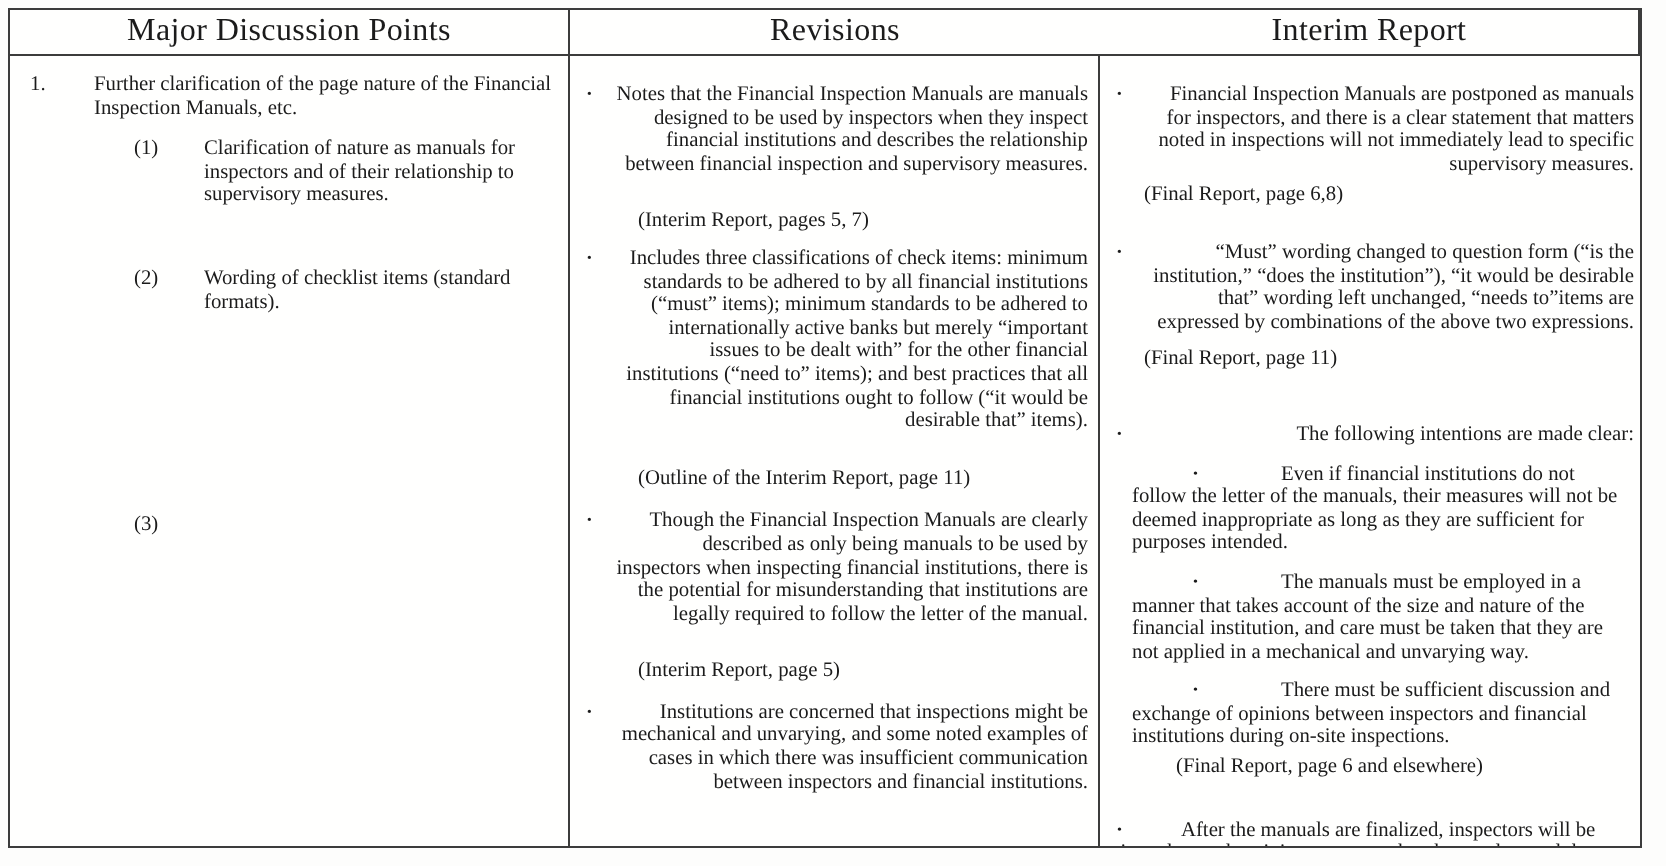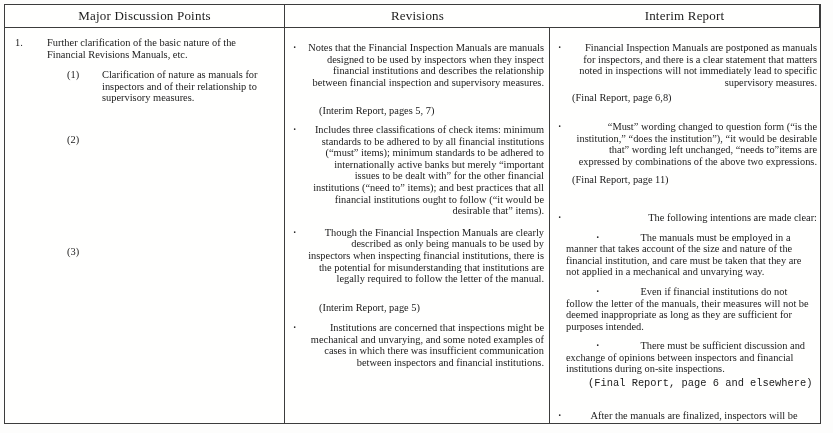--- a/index.html
+++ b/index.html
@@ -30,21 +30,21 @@
     background: #fffffe;
     display: grid;
     grid-template-columns: 280px 265px 1fr;
     grid-template-rows: 23px 1fr;
   }
   .hcell {
     border-bottom: 1.2px solid #3c3c3c;
     display: flex;
     align-items: center;
     justify-content: center;
-    font-size: 13px;
+    font-size: 16px;
     letter-spacing: 0.2px;
     box-sizing: border-box;
     overflow: hidden;
   }
   .rb { border-right: 1.2px solid #3c3c3c; }
   .bcell {
     box-sizing: border-box;
     overflow: hidden;
     font-size: 10.4px;
     line-height: 11.6px;
@@ -77,21 +77,21 @@
   .c2 .b1 { margin-top: 7px; }
   .c2 .b2 { margin-top: 10px; }
   .c2 .b3 { margin-top: 9px; }
   
   .c3 .cite.c-0 { margin: 4px 0 2px 14px; }
   .c3 .b1 { margin-top: 17px; }
   .c3 .cite.c-1 { margin: 7px 0 0 14px; }
   .c3 .b2 { margin-top: 26px; }
   .sub { margin: 8px 0 0 8px; }
   .sub .sdot { font-weight: bold; margin-left: 30px; margin-right: 41px; }
-  .cite.c-sub { margin: 3px 0 0 30px; font-family: Liberation Mono, monospace; }
+  .cite.c-sub { margin: 3px 0 0 30px; }
   .b4 { margin-top: 20px; margin-left: -3px; }
   .b4 .sdot { font-weight: bold; margin-left: 3px; margin-right: 29px; }
 </style>
 </head>
 <body>
 
 <div class="doc">
   <div class="doc-table">
 
     <div class="hcell rb">
@@ -100,45 +100,47 @@
     <div class="hcell">
       <span>Revisions</span>
     </div>
     <div class="hcell rb">
       <span>Interim Report</span>
     </div>
 
     <div class="bcell c1 rb">
       <div class="row1">
         <span class="num1">1.</span>
-        <span class="ttl">Further clarification of the basic nature of the Financial Revisions Manuals, etc.</span>
+        <span class="ttl">Further clarification of the page nature of the Financial Inspection Manuals, etc.</span>
       </div>
       <div class="subitem i1">
         <span class="subnum">(1)</span>
         <span class="subtext">Clarification of nature as manuals for inspectors and of their relationship to supervisory measures.</span>
       </div>
       <div class="subitem i2">
         <span class="subnum">(2)</span>
+        <span class="subtext">Wording of checklist items (standard formats).</span>
       </div>
       <div class="subitem i3">
         <span class="subnum">(3)</span>
       </div>
     </div>
 
     <div class="bcell c2 rb">
       <div class="bullet b0">
         <span class="dot">·</span>
         <span class="btext">Notes that the Financial Inspection Manuals are manuals designed to be used by inspectors when they inspect financial institutions and describes the relationship between financial inspection and supervisory measures.</span>
       </div>
       <div class="cite">(Interim Report, pages 5, 7)</div>
 
       <div class="bullet b1">
         <span class="dot">·</span>
         <span class="btext">Includes three classifications of check items: minimum standards to be adhered to by all financial institutions (“must” items); minimum standards to be adhered to internationally active banks but merely “important issues to be dealt with” for the other financial institutions (“need to” items); and best practices that all financial institutions ought to follow (“it would be desirable that” items).</span>
       </div>
+      <div class="cite">(Outline of the Interim Report, page 11)</div>
 
       <div class="bullet b2">
         <span class="dot">·</span>
         <span class="btext">Though the Financial Inspection Manuals are clearly described as only being manuals to be used by inspectors when inspecting financial institutions, there is the potential for misunderstanding that institutions are legally required to follow the letter of the manual.</span>
       </div>
       <div class="cite">(Interim Report, page 5)</div>
 
       <div class="bullet b3">
         <span class="dot">·</span>
         <span class="btext">Institutions are concerned that inspections might be mechanical and unvarying, and some noted examples of cases in which there was insufficient communication between inspectors and financial institutions.</span>
@@ -156,24 +158,24 @@
         <span class="dot">·</span>
         <span class="btext">“Must” wording changed to question form (“is the institution,” “does the institution”), “it would be desirable that” wording left unchanged, “needs to”items are expressed by combinations of the above two expressions.</span>
       </div>
       <div class="cite c-1">(Final Report, page 11)</div>
 
       <div class="bullet b2">
         <span class="dot">·</span>
         <span class="btext">The following intentions are made clear:</span>
       </div>
       <div class="sub">
-        <span class="sdot">·</span><span>The manuals must be employed in a manner that takes account of the size and nature of the financial institution, and care must be taken that they are not applied in a mechanical and unvarying way.</span>
+        <span class="sdot">·</span><span>Even if financial institutions do not follow the letter of the manuals, their measures will not be deemed inappropriate as long as they are sufficient for purposes intended.</span>
       </div>
       <div class="sub">
-        <span class="sdot">·</span><span>Even if financial institutions do not follow the letter of the manuals, their measures will not be deemed inappropriate as long as they are sufficient for purposes intended.</span>
+        <span class="sdot">·</span><span>The manuals must be employed in a manner that takes account of the size and nature of the financial institution, and care must be taken that they are not applied in a mechanical and unvarying way.</span>
       </div>
       <div class="sub">
         <span class="sdot">·</span><span>There must be sufficient discussion and exchange of opinions between inspectors and financial institutions during on-site inspections.</span>
       </div>
       <div class="cite c-sub">(Final Report, page 6 and elsewhere)</div>
 
       <div class="b4">
         <span class="sdot">·</span><span>After the manuals are finalized, inspectors will be given thorough training to ensure that they understand the intentions of the manuals.</span>
       </div>
     </div>

